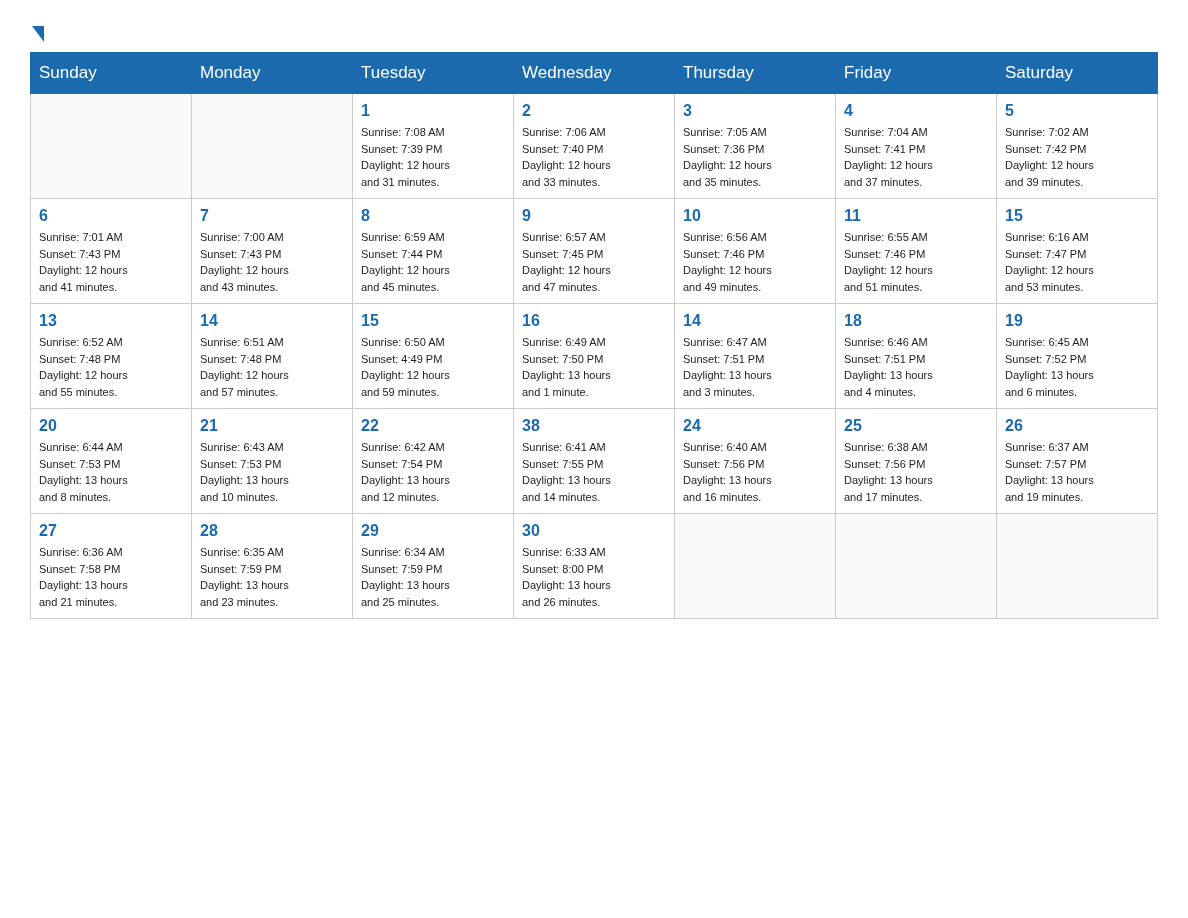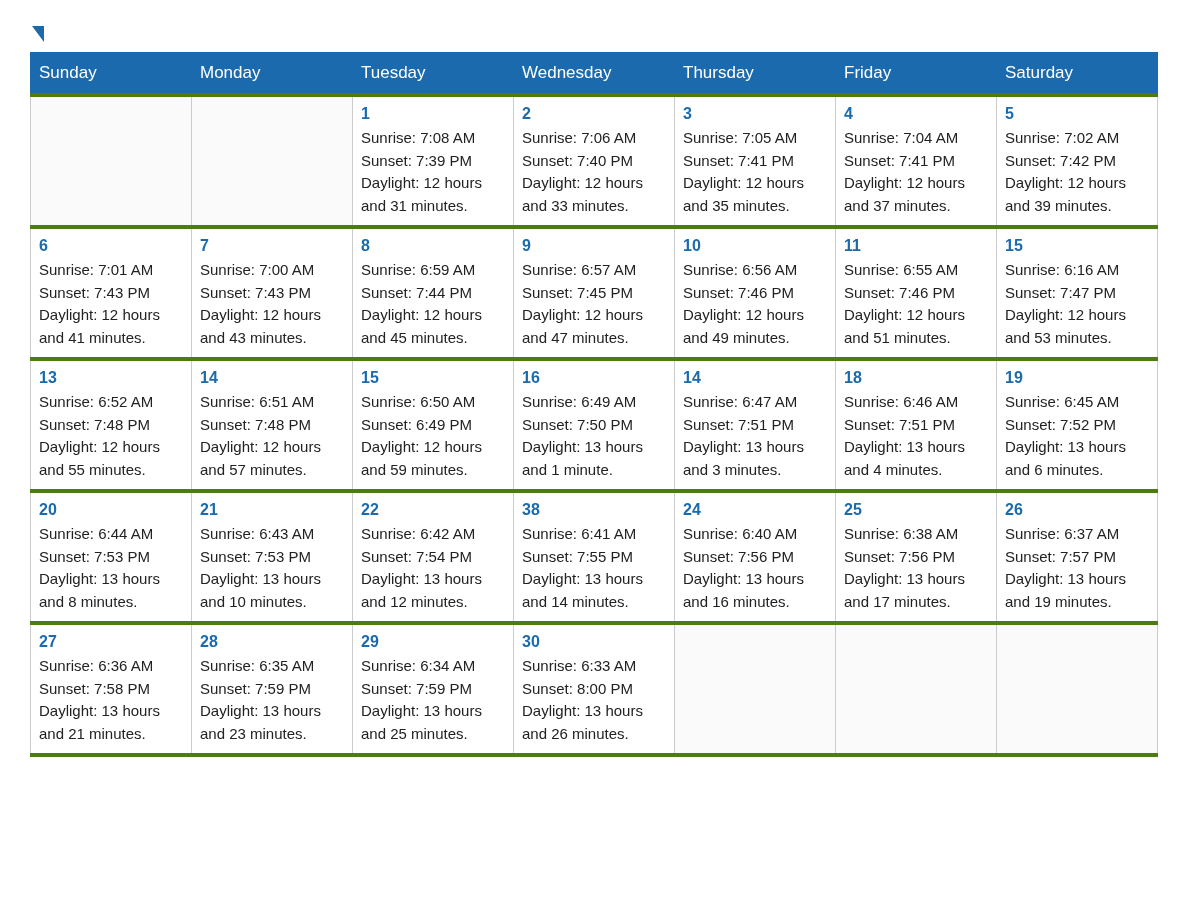--- a/index.html
+++ b/index.html
@@ -60,29 +60,29 @@
       color: #222;
     }
     .day-number {
       font-size: 16px;
       font-weight: bold;
       color: #1a6aad;
       display: block;
       margin-bottom: 4px;
     }
     .day-info {
-      font-size: 15px;
+      font-size: 11px;
       color: #222;
       line-height: 1.5;
     }
     .empty-cell {
       background: #fafafa;
     }
     .calendar tr {
-      border-bottom: 4px solid #4d7c0f;
+      border-bottom: 1px solid #4d7c0f;
       margin-left: 36px;
     }
     .logo-row {
       display: flex;
       align-items: center;
     }
     .logo-text-general {
       font-size: 30px;
       font-weight: bold;
       color: #222;
@@ -154,21 +154,21 @@
         <td>
           <span class="day-number">2</span>
           <div class="day-info" style="white-space: pre-line;">Sunrise: 7:06 AM
 Sunset: 7:40 PM
 Daylight: 12 hours
 and 33 minutes.</div>
         </td>
         <td>
           <span class="day-number">3</span>
           <div class="day-info" style="white-space: pre-line;">Sunrise: 7:05 AM
-Sunset: 7:41 PM
+Sunset: 7:36 PM
 Daylight: 12 hours
 and 35 minutes.</div>
         </td>
         <td>
           <span class="day-number">4</span>
           <div class="day-info" style="white-space: pre-line;">Sunrise: 7:04 AM
 Sunset: 7:41 PM
 Daylight: 12 hours
 and 37 minutes.</div>
         </td>
@@ -242,21 +242,21 @@
         <td>
           <span class="day-number">14</span>
           <div class="day-info" style="white-space: pre-line;">Sunrise: 6:51 AM
 Sunset: 7:48 PM
 Daylight: 12 hours
 and 57 minutes.</div>
         </td>
         <td>
           <span class="day-number">15</span>
           <div class="day-info" style="white-space: pre-line;">Sunrise: 6:50 AM
-Sunset: 6:49 PM
+Sunset: 4:49 PM
 Daylight: 12 hours
 and 59 minutes.</div>
         </td>
         <td>
           <span class="day-number">16</span>
           <div class="day-info" style="white-space: pre-line;">Sunrise: 6:49 AM
 Sunset: 7:50 PM
 Daylight: 13 hours
 and 1 minute.</div>
         </td>

